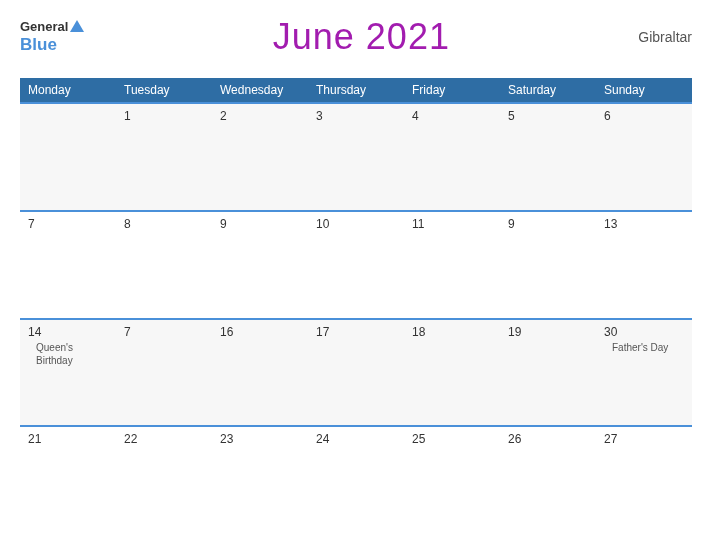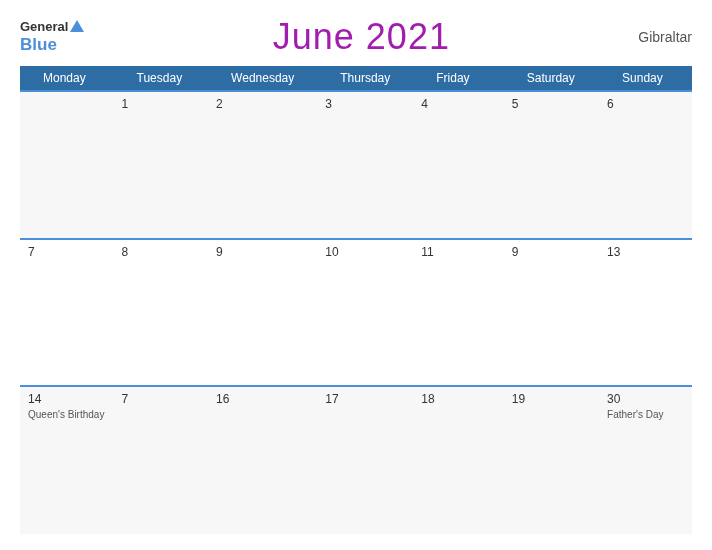--- a/index.html
+++ b/index.html
@@ -12,21 +12,21 @@
       flex-direction: column;
       align-items: center;
       padding: 16px 20px;
     }
 
     .header-row {
       width: 100%;
       display: flex;
       align-items: center;
       justify-content: space-between;
-      margin-bottom: 8px;
+      margin-bottom: 20px;
       gap: 48px;
     }
 
     .month-title {
       font-size: 36px;
       color: #a21caf;
       font-weight: 300;
       letter-spacing: 1px;
     }
 
@@ -43,21 +43,21 @@
     }
 
     .calendar thead tr {
       background-color: #2e6da4;
     }
 
     .calendar thead th {
       color: #fff;
       font-size: 12px;
       font-weight: normal;
-      padding: 5px 23px;
+      padding: 5px 8px;
       text-align: left;
       border: none;
     }
 
     .calendar tbody tr {
       border-top: 2px solid #4a90d9;
     }
 
     .calendar tbody td {
       vertical-align: top;
@@ -78,20 +78,21 @@
       color: #333;
       display: block;
       margin-bottom: 2px;
     }
 
     .event-label {
       font-size: 10px;
       color: #555;
       display: block;
       line-height: 1.3;
+      margin-left: 8px;
     }
 
     .logo-text-general {
       font-size: 13px;
       font-weight: bold;
       color: #333;
     }
 
     .logo-text-blue {
       font-size: 17px;
@@ -216,14 +217,37 @@
           <span class="day-number">18</span>
         </td>
         <td>
           <span class="day-number">19</span>
         </td>
         <td>
           <span class="day-number">30</span>
           <span class="event-label">Father's Day</span>
         </td>
       </tr>
+      <tr>
+        <td>
+          <span class="day-number">21</span>
+        </td>
+        <td>
+          <span class="day-number">22</span>
+        </td>
+        <td>
+          <span class="day-number">23</span>
+        </td>
+        <td>
+          <span class="day-number">24</span>
+        </td>
+        <td>
+          <span class="day-number">25</span>
+        </td>
+        <td>
+          <span class="day-number">26</span>
+        </td>
+        <td>
+          <span class="day-number">27</span>
+        </td>
+      </tr>
     </tbody>
 </table>
 
 </body></html>

